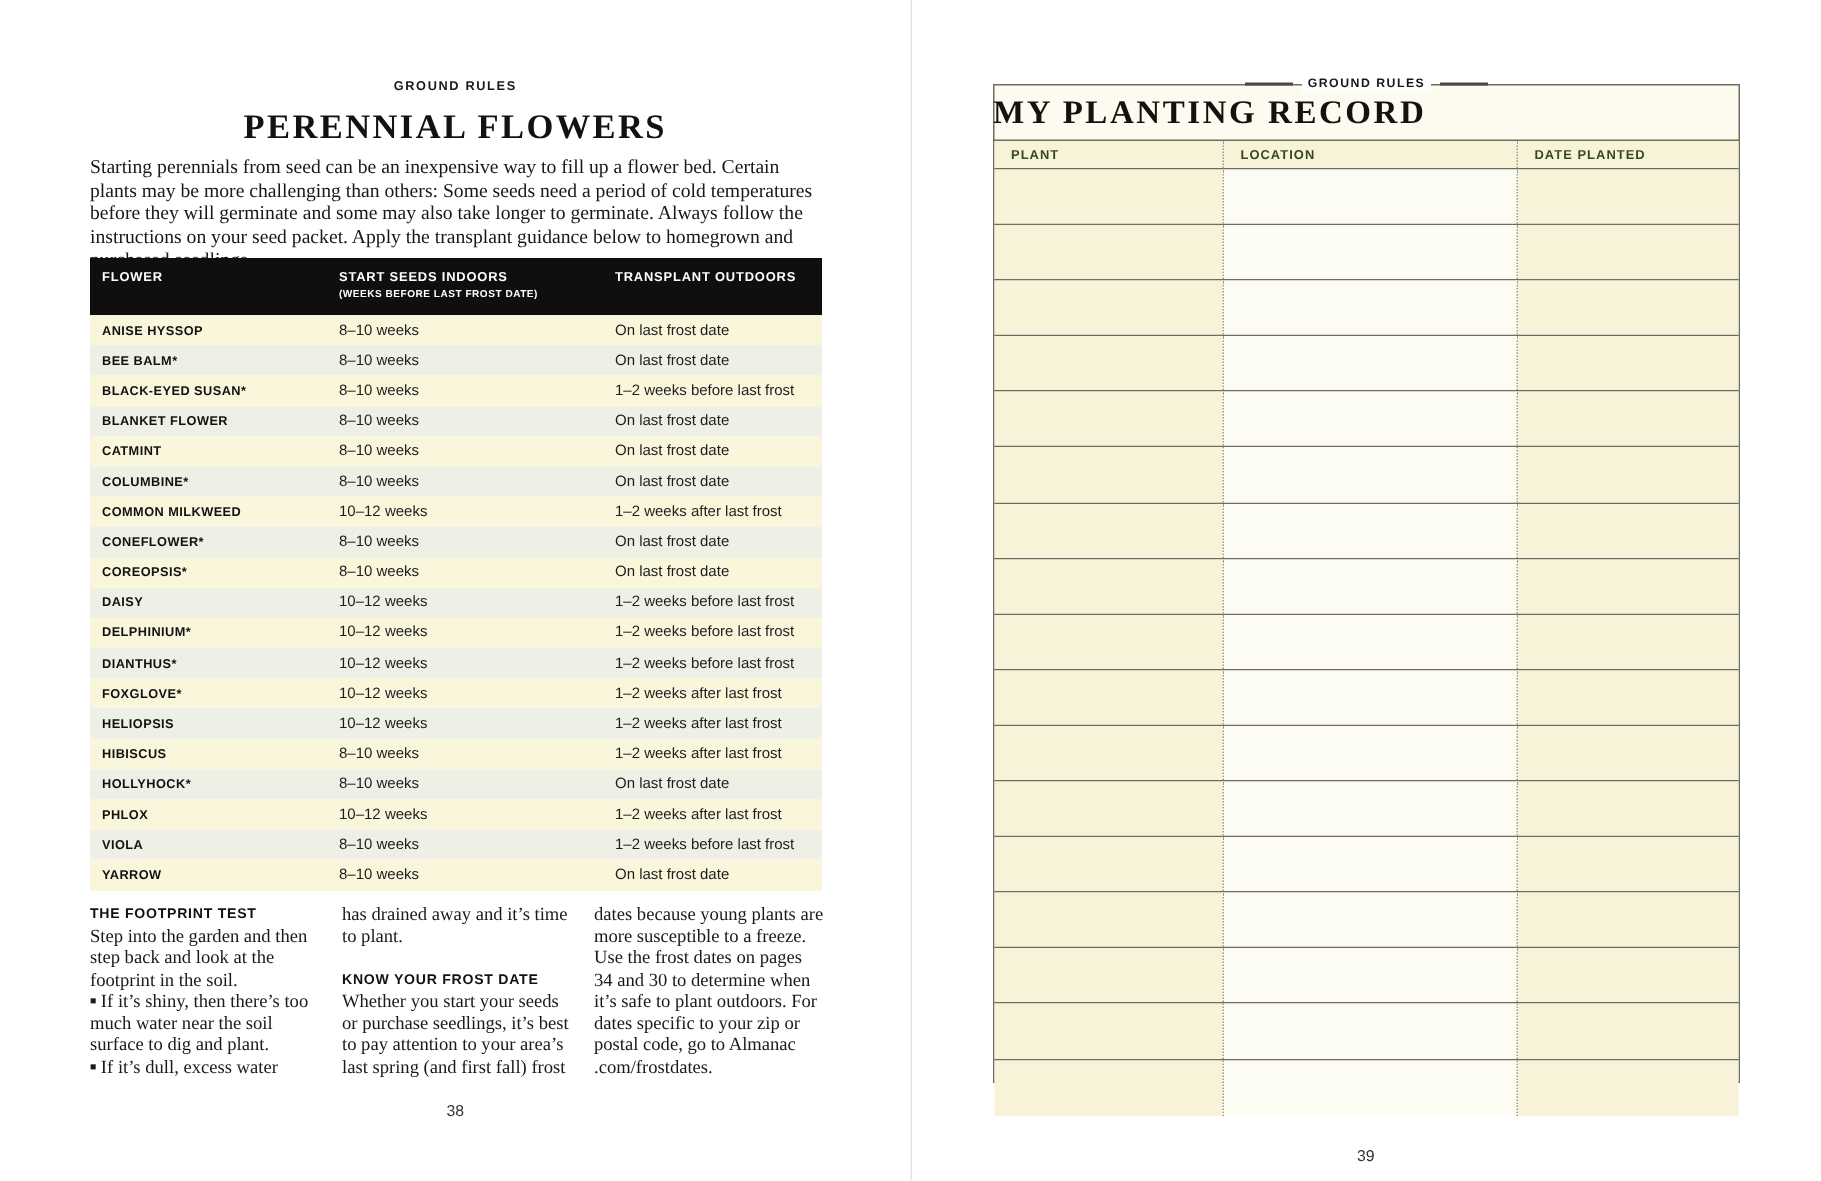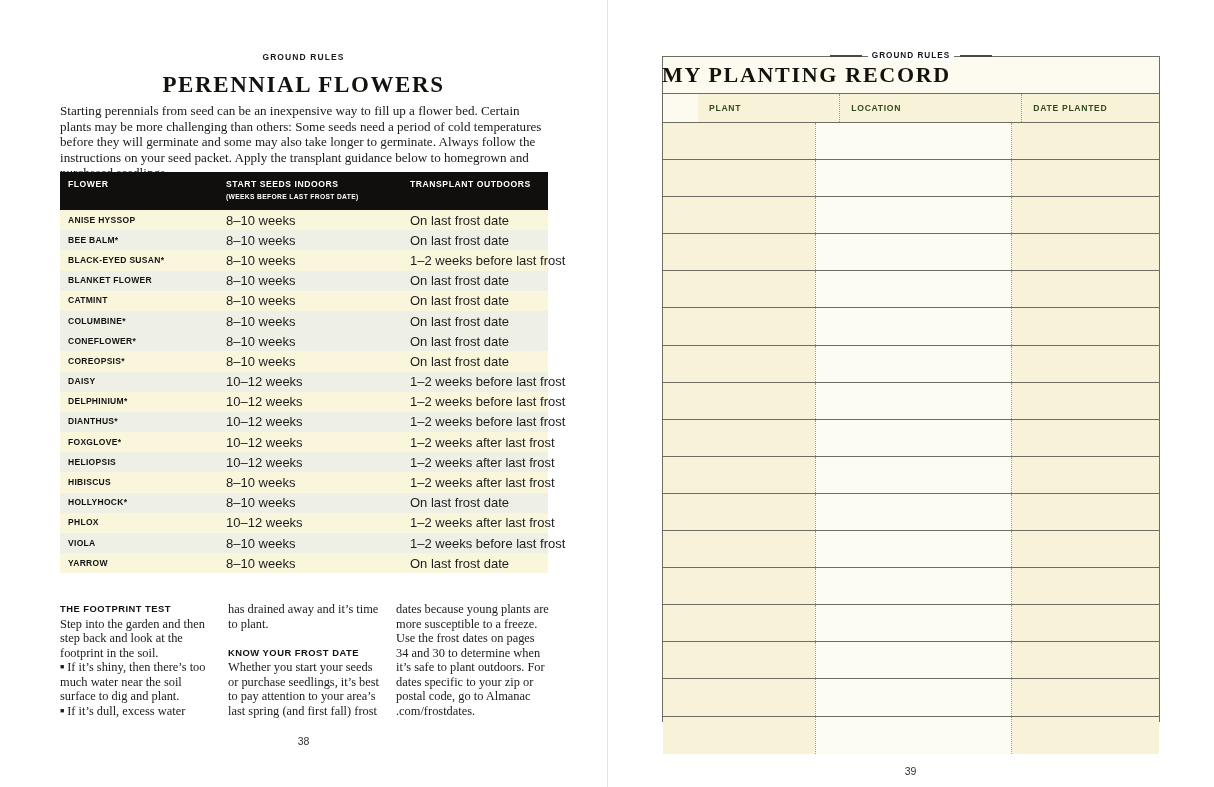--- a/index.html
+++ b/index.html
@@ -91,21 +91,21 @@
     vertical-align: top;
     line-height: 11px;
   }
   .ptable th .sub {
     display: block;
     font-size: 6.7px;
     letter-spacing: 0.35px;
     margin-top: 1px;
   }
   .ptable td {
-    font-size: 13px;
+    font-size: 10px;
     padding: 4.6px 0 4.6px 8px;
     color: #1d1d1d;
     font-family: "Liberation Sans", sans-serif;
     line-height: 11px;
     vertical-align: middle;
     white-space: nowrap;
   }
   .ptable td.c-name {
     font-weight: bold;
     font-size: 8.5px;
@@ -229,21 +229,21 @@
     height: 627px;
   }
   .grid-row {
     position: relative;
     height: 37.1px;
     border-bottom: 1.3px solid #6d6d63;
     box-sizing: border-box;
     display: flex;
   }
   .grid-row:last-child { border-bottom: none; }
-  .grid-row.header-row { height: 29px; padding-left: 35px; }
+  .grid-row.header-row { height: 19px; }
   .cell {
     box-sizing: border-box;
     position: relative;
   }
   .cell.c1 { width: 152px; background: #f8f2d8; }
   .cell.c2 { width: 197px; background: #fdfcf3; border-left: 1px dotted #9a9a90; border-right: 1px dotted #9a9a90; }
   .cell.c3 { width: 147px; background: #f8f2d8; }
   .grid-row.header-row .cell {
     display: flex;
     align-items: center;
@@ -320,20 +320,25 @@
           <tr class="odd">
             <td class="c-name">CATMINT</td>
             <td>8–10 weeks</td>
             <td>On last frost date</td>
           </tr>
           <tr class="even">
             <td class="c-name">COLUMBINE*</td>
             <td>8–10 weeks</td>
             <td>On last frost date</td>
           </tr>
+          <tr class="odd">
+            <td class="c-name">COMMON MILKWEED</td>
+            <td>10–12 weeks</td>
+            <td>1–2 weeks after last frost</td>
+          </tr>
           <tr class="even">
             <td class="c-name">CONEFLOWER*</td>
             <td>8–10 weeks</td>
             <td>On last frost date</td>
           </tr>
           <tr class="odd">
             <td class="c-name">COREOPSIS*</td>
             <td>8–10 weeks</td>
             <td>On last frost date</td>
           </tr>

